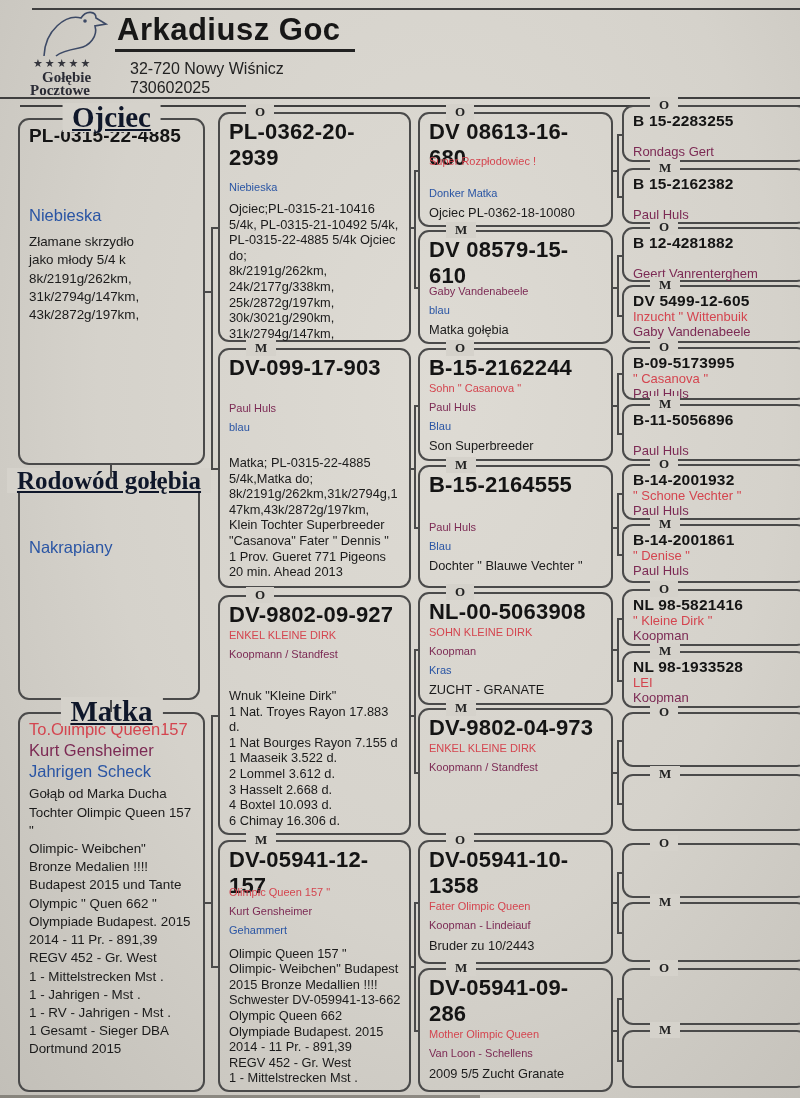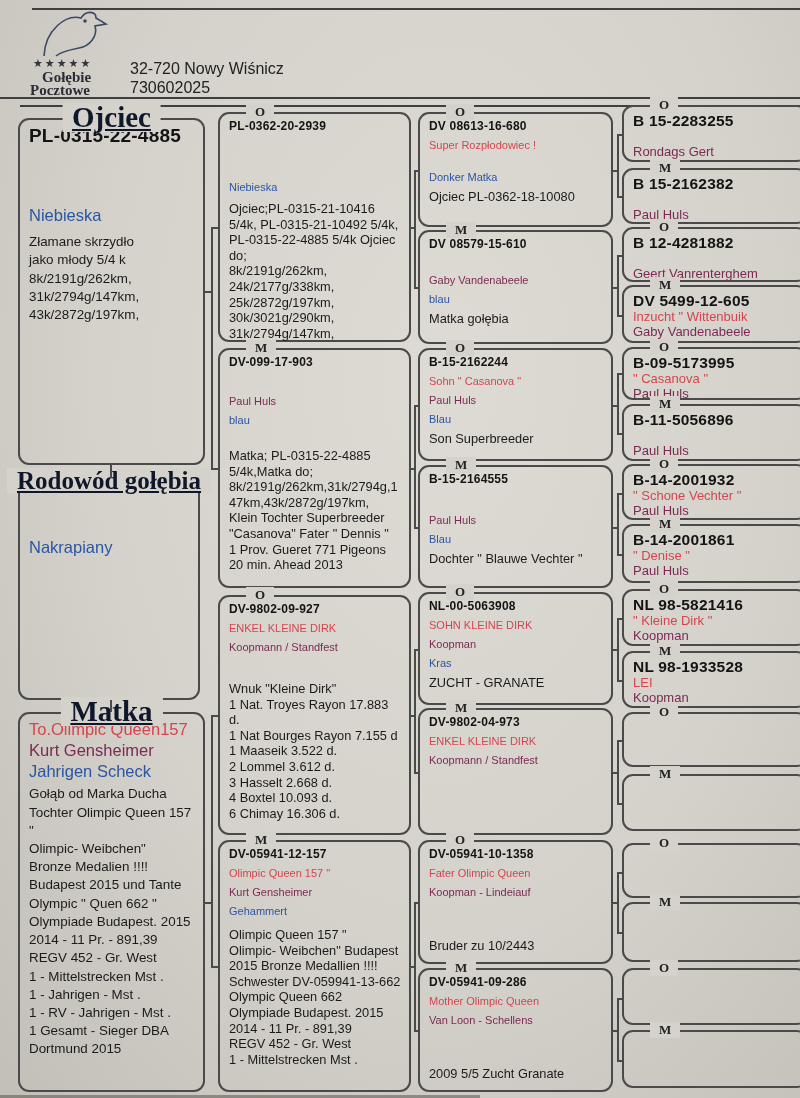--- a/index.html
+++ b/index.html
@@ -17,21 +17,21 @@
   .orgline2{position:absolute;left:30px;top:82px;font:bold 15px "Liberation Serif",serif;color:#2b2c36;}
   .logo{position:absolute;left:38px;top:8px;}
   
   .pbox{position:absolute;box-sizing:border-box;border:2px solid #4a4a4a;border-radius:11px;
         padding:5px 8px 4px 9px;display:flex;flex-direction:column;}
   .sex{position:absolute;top:-10px;left:26px;font:bold 13px "Liberation Serif",serif;
        background:#d5d2cb;padding:0 9px;color:#222;}
   .title{position:absolute;top:-17px;left:50%;transform:translateX(-50%);white-space:nowrap;
          font:bold 29px/1 "Liberation Serif",serif;background:#d5d2cb;padding:0 10px;color:#0f172a;text-decoration:underline;}
   .title.sm{font-size:25px;top:-12px;}
-  .ring{font-size:12px;font-weight:bold;color:#141414;letter-spacing:.2px;min-height:19px;}
+  .ring{font-size:22px;font-weight:bold;color:#141414;letter-spacing:.2px;min-height:19px;}
   .big .ring{font-size:19px;}
   .small .ring{font-size:15.5px;min-height:17px;}
   .l{font-size:11px;line-height:1.28;min-height:19px;}
   .big .l{font-size:16.5px;}
   .small .l{font-size:13px;line-height:1.2;min-height:15px;}
   .red{color:#d4454f;} .purple{color:#7c2a54;} .blue{color:#2a55a4;}
   .body{font-size:12.8px;line-height:1.22;color:#1b1b1b;white-space:pre-line;}
   .big .body{font-size:13.4px;line-height:1.36;}
   .mta{margin-top:auto;margin-bottom:4px;}
   .sp{flex:none;}
@@ -44,20 +44,21 @@
 <div id="page">
 
   <div class="rule" style="left:32px;top:8px;width:768px;height:2px"></div>
   <svg class="logo" width="72" height="50" viewBox="0 0 72 50">
     <path d="M6,48 C7,22 28,6 43,10 C48,2 58,3 58,10 L68,16 L57,18 C60,28 52,38 41,40 C31,42 22,44 18,48" fill="none" stroke="#3d4a66" stroke-width="1.6"></path>
     <circle cx="47" cy="13" r="1.8" fill="#3d4a66"></circle>
   </svg>
   <div class="stars">★★★★★</div>
   <div class="orgline1">Gołębie</div>
   <div class="orgline2">Pocztowe</div>
+  <div class="owner-name">Arkadiusz Goc</div>
   <div class="addr">32-720 Nowy Wiśnicz</div>
   <div class="phone">730602025</div>
   <div class="rule" style="left:0;top:97px;width:800px;height:2px"></div>
   <div class="rule" style="left:20px;top:105px;width:780px;height:2px"></div>
 
   <div class="pbox big" style="left:18px;top:118px;width:187px;height:347px">
     <span class="title">Ojciec</span>
     <div class="ring">PL-0315-22-4885</div>
     <div class="sp" style="height:58px"></div>
     <div class="l blue">Niebieska</div>

